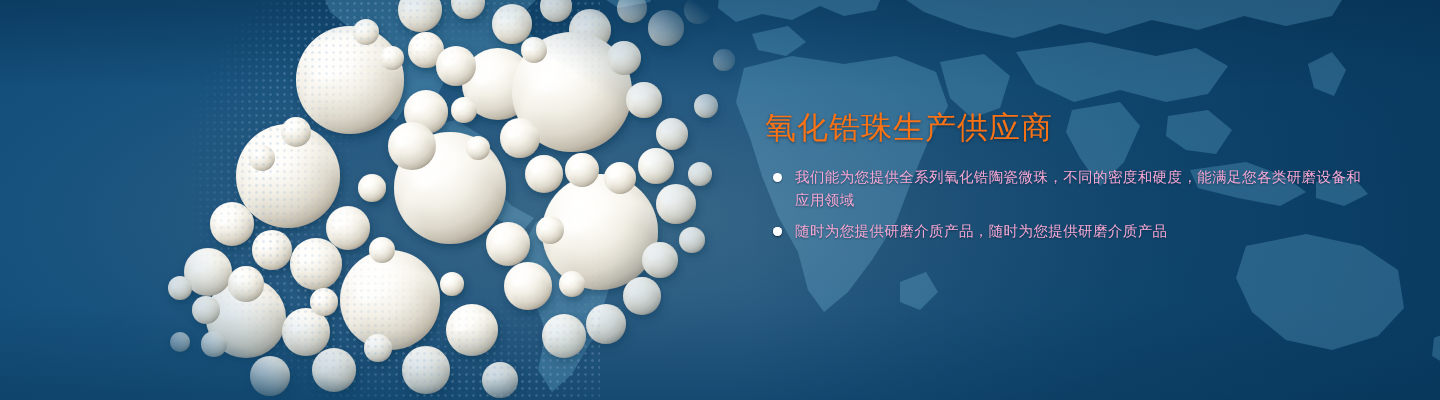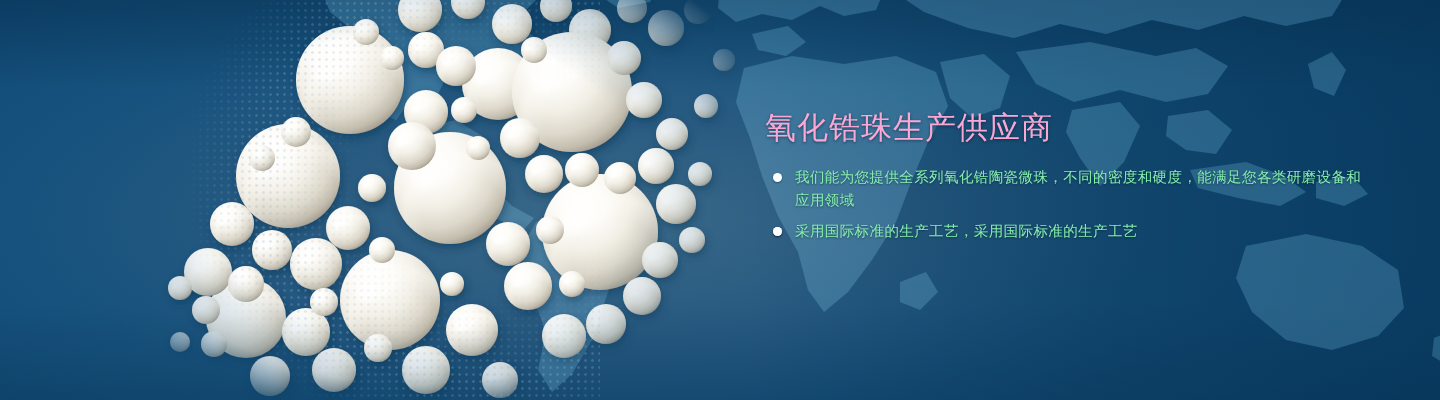--- a/index.html
+++ b/index.html
@@ -82,35 +82,35 @@
     left: 765px;
     top: 108px;
     width: 600px;
   }
   .headline {
     margin: 0;
     font-size: 31px;
     line-height: 40px;
     font-weight: 400;
     letter-spacing: 1px;
-    color: #f9a8d4;
+    color: #f97316;
     text-shadow: 0 1px 3px rgba(2,24,44,.55);
   }
   .bullets {
     list-style: none;
     margin: 18px 0 0 0;
     padding: 0;
   }
   .bullet {
     position: relative;
     padding-left: 30px;
     margin-bottom: 8px;
     font-size: 14.5px;
     line-height: 23px;
-    color: #86efac;
+    color: #f9a8d4;
     letter-spacing: .4px;
     text-shadow: 0 1px 2px rgba(2,24,44,.5);
   }
   .bullet:last-child { margin-bottom: 0; }
   .dot {
     position: absolute;
     left: 8px;
     top: 7px;
     width: 9px;
     height: 9px;
@@ -293,18 +293,18 @@
     <ul class="bullets">
       <li class="bullet">
         <span class="dot"></span>
         <span>我们能为您提供全系列氧化锆陶瓷微珠，不同的密度和硬度，能满足您各类研磨设备和应用领域</span>
       </li>
       <li class="bullet">
         <span class="dot"></span>
       </li>
       <li class="bullet">
         <span class="dot"></span>
-        <span>采用国际标准的生产工艺，采用国际标准的生产工艺</span>
+        <span>随时为您提供研磨介质产品，随时为您提供研磨介质产品</span>
       </li>
     </ul>
   </div>
 
 </div>
 
 </body></html>

